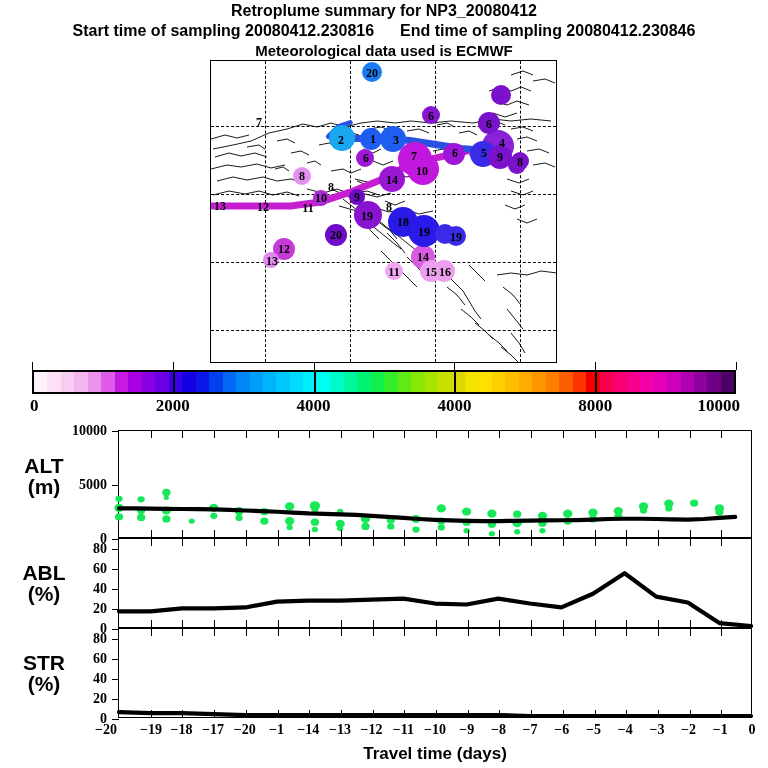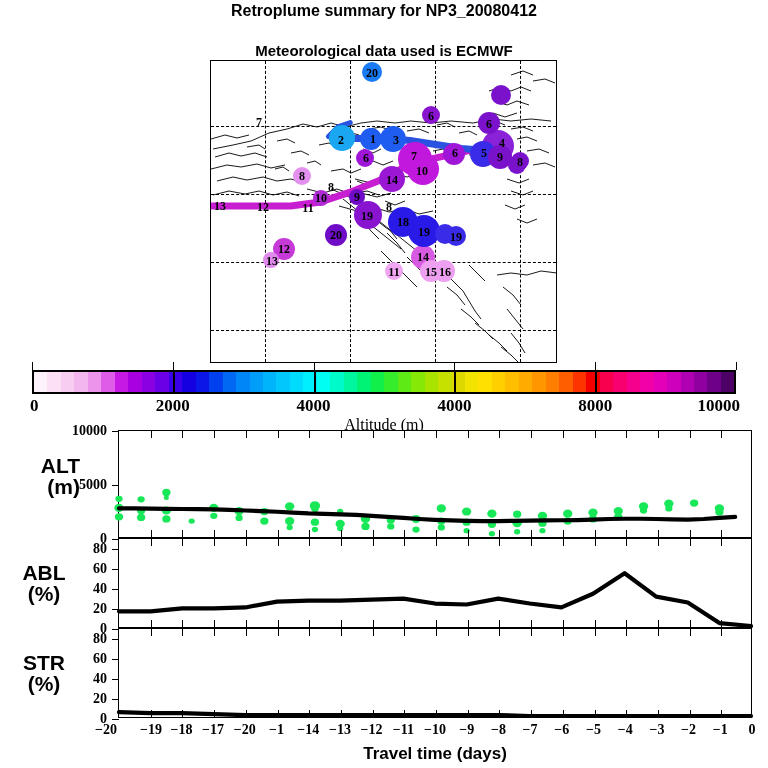--- a/index.html
+++ b/index.html
@@ -33,32 +33,33 @@
   .panel{position:absolute;left:118px;width:634px;border:1.5px solid #000;box-sizing:border-box;background:#fff;overflow:visible;}
   #panel-alt{top:430px;height:108px;}
   #panel-abl{top:538px;height:90px;}
   #panel-str{top:628px;height:90px;}
   .pl-svg{position:absolute;left:0;top:0;width:100%;height:100%;overflow:visible;}
   .ytick{position:absolute;left:-7px;width:7px;height:0;border-top:1.5px solid #000;}
   .ylab{position:absolute;font-family:"Liberation Serif",serif;font-weight:bold;font-size:14px;transform:translate(-100%,-50%);white-space:nowrap;}
   .xtick{position:absolute;bottom:0;height:7px;width:0;border-left:1.5px solid #000;}
   .xtick-top{position:absolute;top:0;height:7px;width:0;border-left:1.5px solid #000;}
   .prow-lab{position:absolute;font-family:"Liberation Sans",sans-serif;font-weight:bold;font-size:21px;text-align:center;line-height:1.02;white-space:nowrap;}
-  #lab-alt{left:8px;top:455px;width:72px;text-align:right;}
+  #lab-alt{left:8px;top:455px;width:72px;}
   #lab-abl{left:8px;top:562px;width:72px;}
   #lab-str{left:8px;top:652px;width:72px;}
   .xnum{position:absolute;top:722px;font-family:"Liberation Serif",serif;font-weight:bold;font-size:14px;transform:translateX(-50%);white-space:nowrap;}
   #xaxis-title{position:absolute;left:118px;top:744px;width:634px;text-align:center;font-family:"Liberation Sans",sans-serif;font-weight:bold;font-size:17px;}
 </style>
 </head>
 <body>
 
 <div id="root">
 
   <div class="ttl" id="title-main">Retroplume summary for NP3_20080412</div>
+  <div class="ttl" id="title-times"><span>Start time of sampling 20080412.230816</span><span class="t-gap"></span><span>End time of sampling 20080412.230846</span></div>
   <div class="ttl" id="title-met">Meteorological data used is ECMWF</div>
 
   <div id="map-frame">
     <svg id="coast-svg" viewBox="0 0 347 303">
       <g fill="none" stroke="#000" stroke-width="0.9">
         <path d="M2,88 L22,84 L40,80 L58,72 L76,68 L92,63 L106,66 L120,62 L134,66 L150,62 L166,60 L184,62 L200,60 L220,62 L240,60 L262,62 L282,58 L300,60 L320,58 L340,60"></path>
         <path d="M0,78 L14,74 L26,77 L38,74"></path>
         <path d="M4,96 L18,92 L30,95 L44,92 L56,96"></path>
         <path d="M0,108 L16,104 L30,106 L46,103 L60,107 L74,104"></path>
         <path d="M6,120 L22,116 L36,119 L52,116 L66,120 L80,118 L94,122"></path>
@@ -278,21 +279,20 @@
         <div class="cb-div" style="left: 563.2px;"></div>
         <div class="cb-tick" style="left: 563.2px;"></div>
         <div class="cb-tick" style="left: 704px;"></div>
         <div class="cb-lab" style="transform: translateX(0px); left: -2px;">0</div>
         <div class="cb-lab" style="left: 140.8px;">2000</div>
         <div class="cb-lab" style="left: 281.6px;">4000</div>
         <div class="cb-lab" style="left: 422.4px;">4000</div>
         <div class="cb-lab" style="left: 563.2px; font-family: Liberation Serif, serif;">8000</div>
         <div class="cb-lab" style="transform: translateX(-100%); left: 708px;">10000</div>
       </div>
-    <div id="cbar-title">Altitude (m)</div>
   </div>
 
   <div class="prow-lab" id="lab-alt">
     <div>ALT</div>
     <div>(m)</div>
   </div>
   <div class="prow-lab" id="lab-abl">
     <div>ABL</div>
     <div>(%)</div>
   </div>

